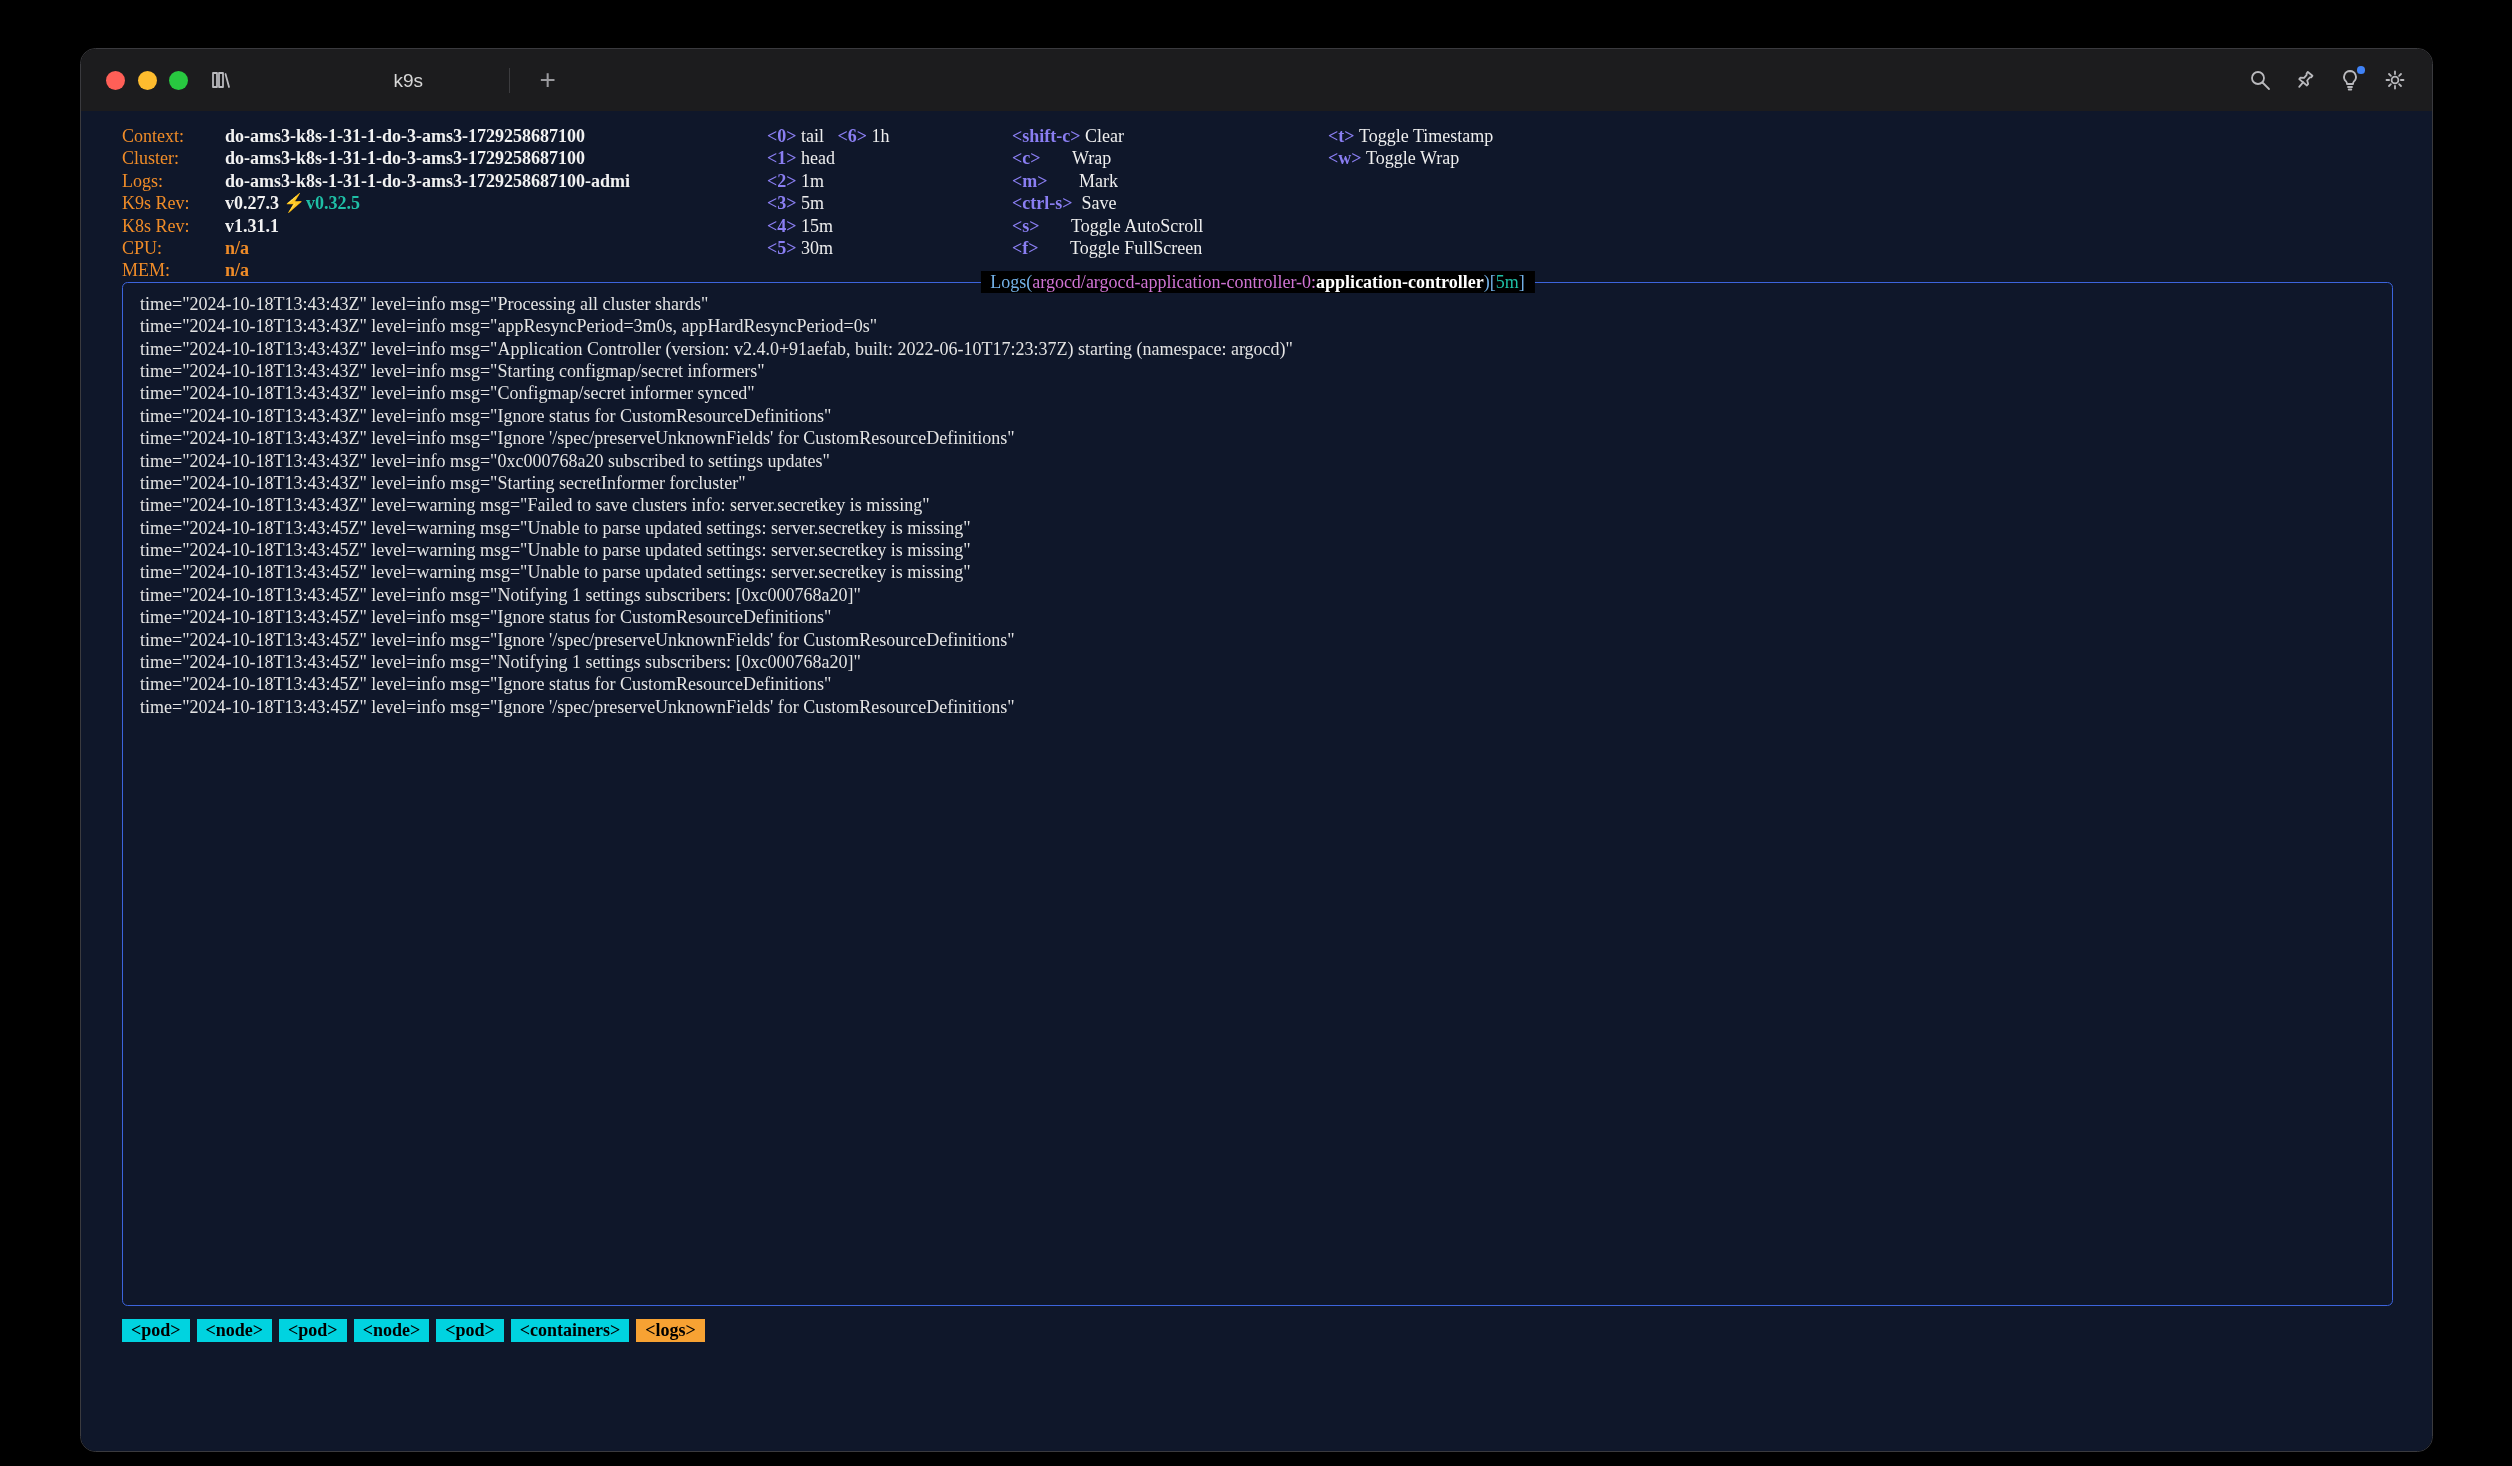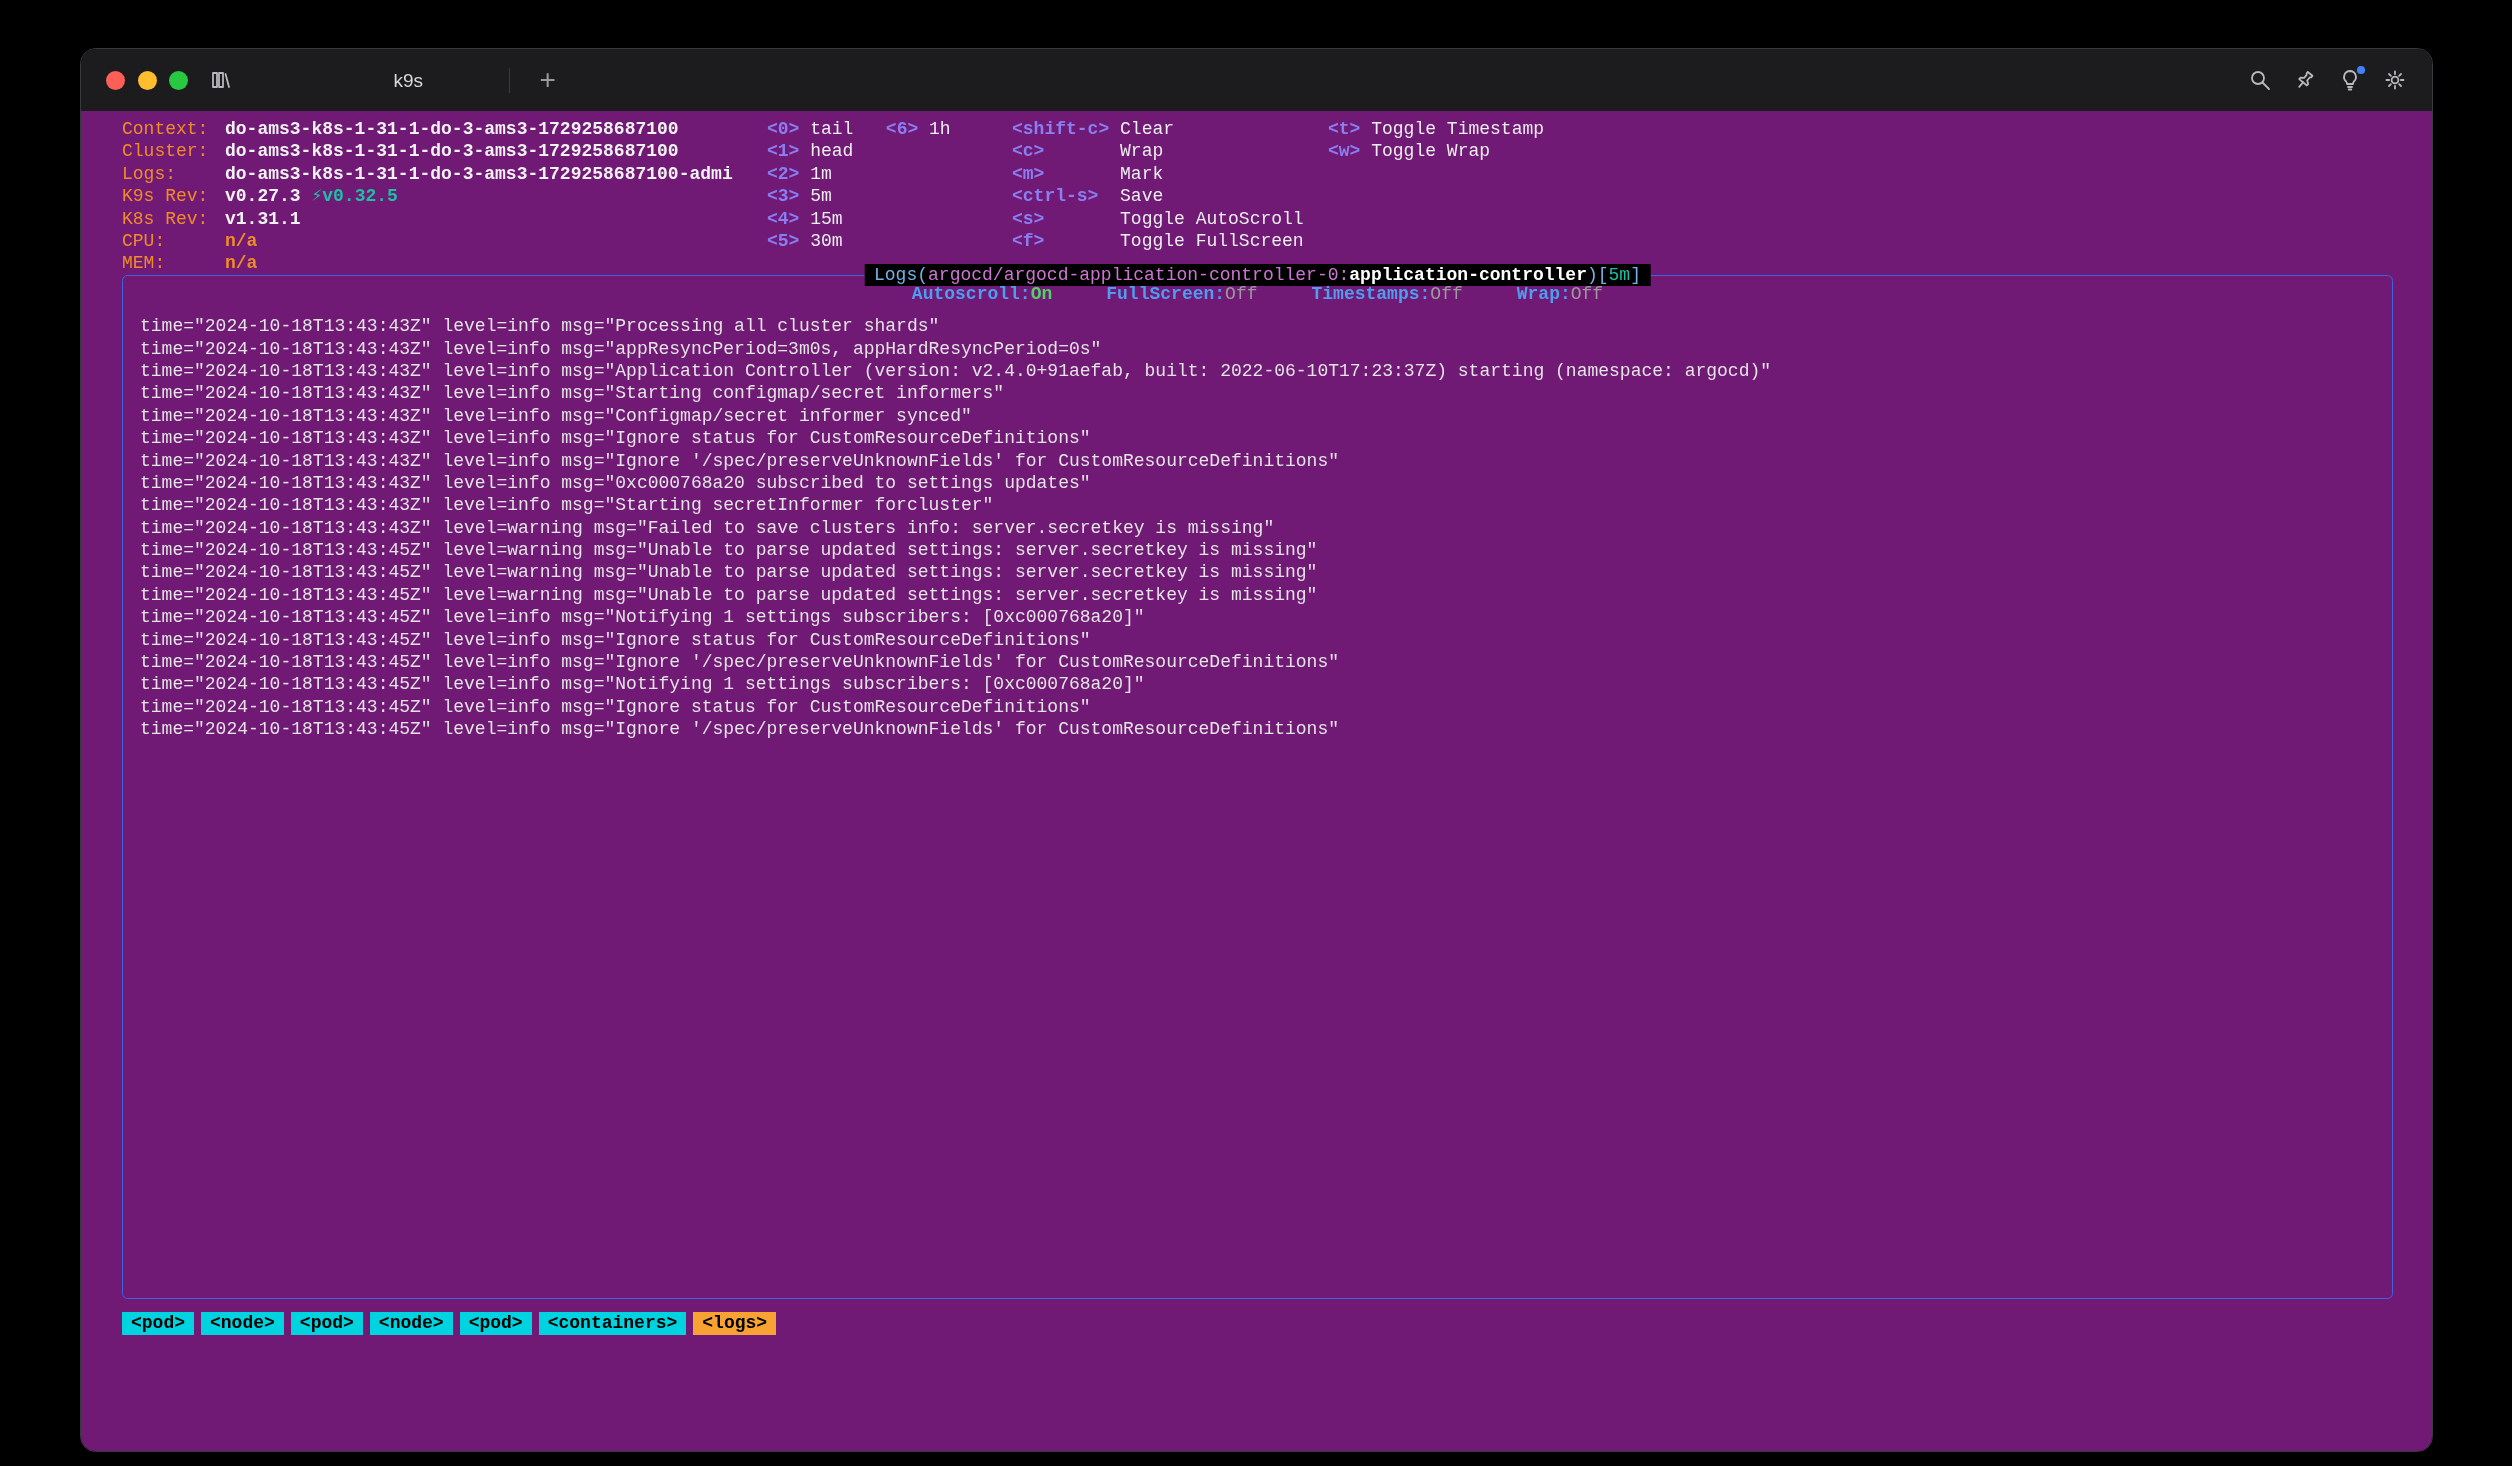--- a/index.html
+++ b/index.html
@@ -18,22 +18,22 @@
   .tb-icon svg{width:24px;height:24px;stroke:#b9b9bd;fill:none;stroke-width:1.8;stroke-linecap:round;stroke-linejoin:round;}
   .overview{margin-left:21px;}
   .tab{margin-left:84px;width:182px;text-align:center;color:#d8d8d8;font-size:19px;height:39px;line-height:39px;border-radius:7px;}
   .tab-divider{width:1.4px;height:25px;background:#3c3c3f;margin-left:9.8px;}
   .plus{margin-left:29px;color:#9a9a9e;font-size:28px;line-height:28px;cursor:default;}
   .right-icons{margin-left:auto;display:flex;align-items:center;gap:21px;}
   .bulb-wrap{position:relative;}
   .notif-dot{position:absolute;top:-2.1px;right:-2.8px;width:7.7px;height:7.7px;border-radius:50%;background:#3f82f7;}
 
   
-  .terminal{flex:1;background:#701a75;font-family:Liberation Mono, monospace;font-size:18px;line-height:22.4px;
-    color:#e8e8e8;padding:7px 39px 0 41px;position:relative;}
+  .terminal{flex:1;background:#0f172a;font-family:Liberation Serif, serif;font-size:18px;line-height:22.4px;
+    color:#e8e8e8;padding:14px 39px 0 41px;position:relative;}
   .line{height:22.4px;white-space:pre;}
 
   .k9s-header{position:relative;height:157px;}
   .hcol{position:absolute;top:0;}
   .col-labels{left:0;color:#f08c28;}
   .col-values{left:103px;font-weight:bold;color:#f2f2f2;}
   .val{color:#f2f2f2;} .teal{color:#1fbfa6;} .orange{color:#f08c28;}
   .col-hk1{left:645px;} .col-hk2{left:890px;} .col-hk3{left:1206px;}
   .hk{color:#8a7ef2;font-weight:bold;} .txt{color:#eeeeee;}
   .logo{position:absolute;right:19.6px;top:-1.4px;color:#f08c28;white-space:pre;text-align:left;}
@@ -148,26 +148,20 @@
           <div class="line"><span class="hk">&lt;f&gt;       </span><span class="txt">Toggle FullScreen</span></div>
         </div>
       <div class="hcol col-hk3">
           <div class="line"><span class="hk">&lt;t&gt; </span><span class="txt">Toggle Timestamp</span></div>
           <div class="line"><span class="hk">&lt;w&gt; </span><span class="txt">Toggle Wrap</span></div>
         </div>
     </div>
 
     <div class="panel">
       <div class="panel-title"><span class="tt-blue">Logs(</span><span class="tt-mag">argocd/argocd-application-controller-0:</span><span class="tt-white">application-controller</span><span class="tt-blue">)[</span><span class="tt-teal">5m</span><span class="tt-blue">]</span></div>
-      <div class="status-row">
-          <span class="status-item"><span class="st-label">Autoscroll:</span><span class="st-on">On</span></span>
-          <span class="status-item"><span class="st-label">FullScreen:</span><span class="st-off">Off</span></span>
-          <span class="status-item"><span class="st-label">Timestamps:</span><span class="st-off">Off</span></span>
-          <span class="status-item"><span class="st-label">Wrap:</span><span class="st-off">Off</span></span>
-        </div>
       <div class="log-lines">
           <div class="log-line">time="2024-10-18T13:43:43Z" level=info msg="Processing all cluster shards"</div>
           <div class="log-line">time="2024-10-18T13:43:43Z" level=info msg="appResyncPeriod=3m0s, appHardResyncPeriod=0s"</div>
           <div class="log-line">time="2024-10-18T13:43:43Z" level=info msg="Application Controller (version: v2.4.0+91aefab, built: 2022-06-10T17:23:37Z) starting (namespace: argocd)"</div>
           <div class="log-line">time="2024-10-18T13:43:43Z" level=info msg="Starting configmap/secret informers"</div>
           <div class="log-line">time="2024-10-18T13:43:43Z" level=info msg="Configmap/secret informer synced"</div>
           <div class="log-line">time="2024-10-18T13:43:43Z" level=info msg="Ignore status for CustomResourceDefinitions"</div>
           <div class="log-line">time="2024-10-18T13:43:43Z" level=info msg="Ignore '/spec/preserveUnknownFields' for CustomResourceDefinitions"</div>
           <div class="log-line">time="2024-10-18T13:43:43Z" level=info msg="0xc000768a20 subscribed to settings updates"</div>
           <div class="log-line">time="2024-10-18T13:43:43Z" level=info msg="Starting secretInformer forcluster"</div>

